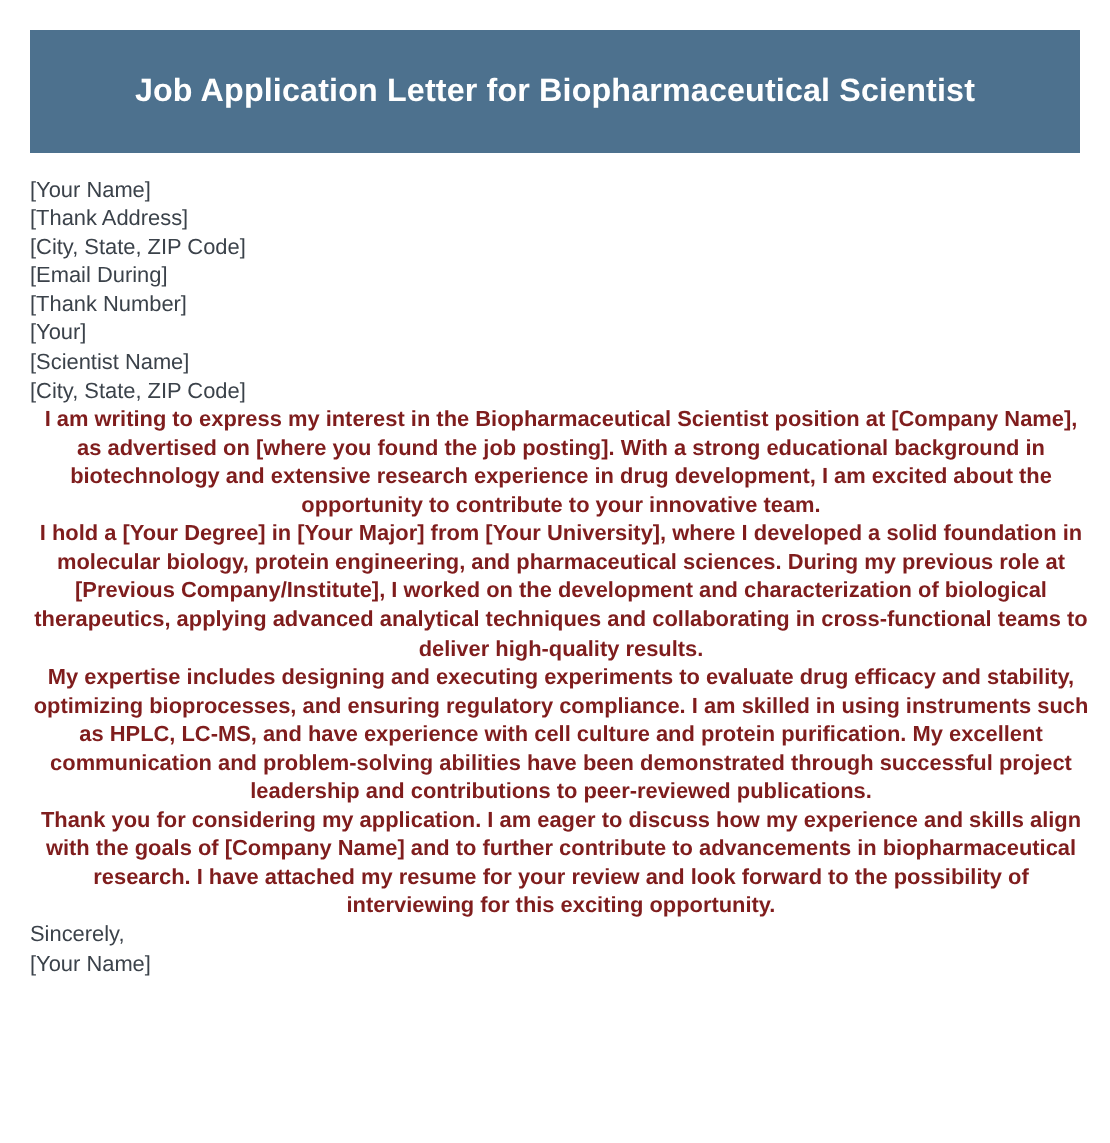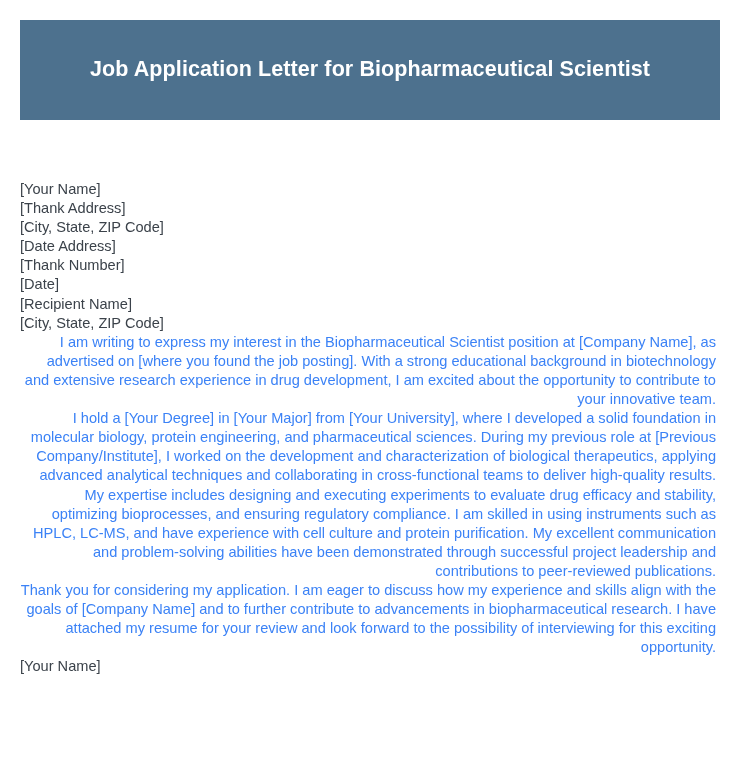--- a/index.html
+++ b/index.html
@@ -16,78 +16,79 @@
     width: 740px;
     height: 762px;
     box-sizing: border-box;
     padding: 0;
     background: #ffffff;
     position: relative;
   }
   .header-band {
     margin: 20px 20px 0 20px;
     background: #4d718e;
-    height: 100px;
+    height: 82px;
     display: flex;
     align-items: center;
     justify-content: center;
     box-sizing: border-box;
   }
   .header-title {
     color: #ffffff;
     font-size: 21.5px;
     font-weight: bold;
     letter-spacing: 0.1px;
     text-align: center;
     line-height: 1.2;
   }
   .letter-body {
-    padding: 16px 24px 0 20px;
+    padding: 16px 12px 0 20px;
     color: #3b424a;
     font-size: 14.6px;
     line-height: 19.1px;
-    margin-top: 44px;
   }
   .line {
     color: #3b424a;
     white-space: pre-wrap;
   }
   .para {
-    color: #3b82f6;
-    text-align: right;
+    color: #7f1d1d;
+    text-align: center;
     margin: 0;
+    font-weight: bold;
   }
 </style>
 </head>
 <body>
 
 <div class="page">
 
   <div class="header-band">
     <div class="header-title">Job Application Letter for Biopharmaceutical Scientist</div>
   </div>
 
   <div class="letter-body">
 
     <div>
       <div class="line">[Your Name]</div>
       <div class="line">[Thank Address]</div>
       <div class="line">[City, State, ZIP Code]</div>
-      <div class="line">[Date Address]</div>
+      <div class="line">[Email During]</div>
       <div class="line">[Thank Number]</div>
-      <div class="line">[Date]</div>
+      <div class="line">[Your]</div>
     </div>
 
     <div>
-      <div class="line">[Recipient Name]</div>
+      <div class="line">[Scientist Name]</div>
       <div class="line">[City, State, ZIP Code]</div>
     </div>
 
 
     <p class="para">I am writing to express my interest in the Biopharmaceutical Scientist position at [Company Name], as advertised on [where you found the job posting]. With a strong educational background in biotechnology and extensive research experience in drug development, I am excited about the opportunity to contribute to your innovative team.</p>
     <p class="para">I hold a [Your Degree] in [Your Major] from [Your University], where I developed a solid foundation in molecular biology, protein engineering, and pharmaceutical sciences. During my previous role at [Previous Company/Institute], I worked on the development and characterization of biological therapeutics, applying advanced analytical techniques and collaborating in cross-functional teams to deliver high-quality results.</p>
     <p class="para">My expertise includes designing and executing experiments to evaluate drug efficacy and stability, optimizing bioprocesses, and ensuring regulatory compliance. I am skilled in using instruments such as HPLC, LC-MS, and have experience with cell culture and protein purification. My excellent communication and problem-solving abilities have been demonstrated through successful project leadership and contributions to peer-reviewed publications.</p>
     <p class="para">Thank you for considering my application. I am eager to discuss how my experience and skills align with the goals of [Company Name] and to further contribute to advancements in biopharmaceutical research. I have attached my resume for your review and look forward to the possibility of interviewing for this exciting opportunity.</p>
 
+    <div class="line">Sincerely,</div>
     <div class="line">[Your Name]</div>
 
   </div>
 </div>
 
 </body></html>

